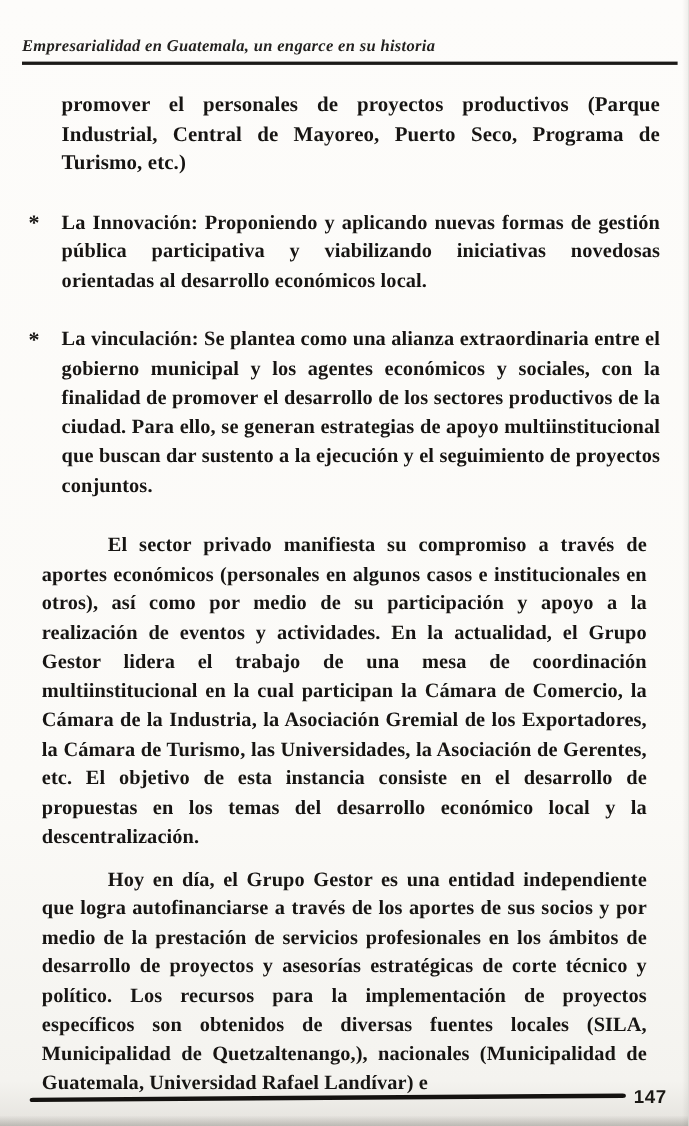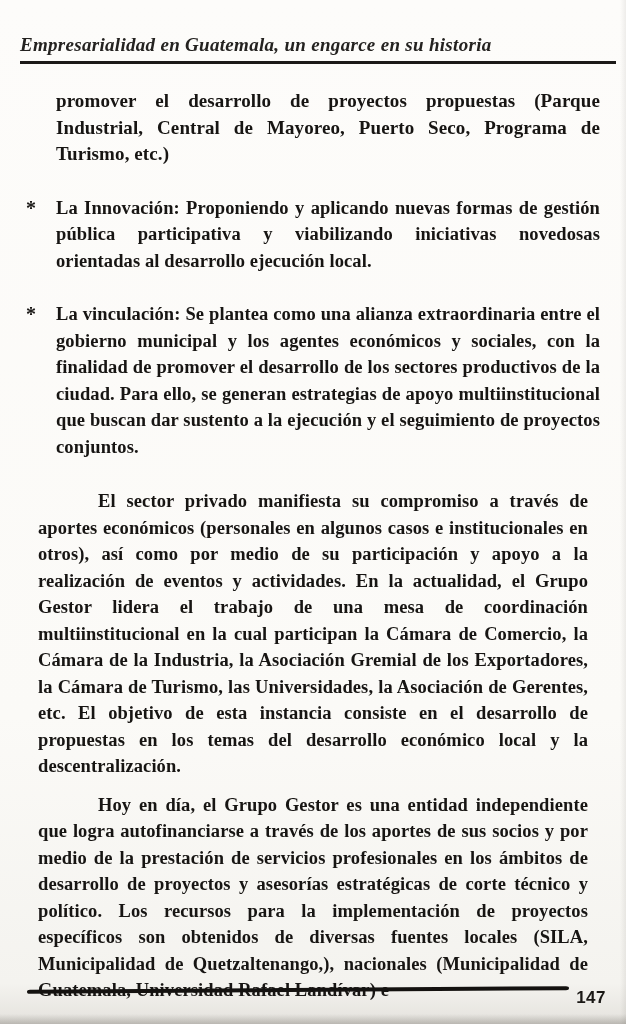--- a/index.html
+++ b/index.html
@@ -17,21 +17,21 @@
     color: #171513;
     font-family: "Liberation Serif", serif;
   }
   
   .running-head {
     margin: 34px 10px 0 20px;
     padding-bottom: 5px;
     border-bottom: 3px solid #1c1a18;
     font-style: italic;
     font-weight: 700;
-    font-size: 19px;
+    font-size: 15px;
     letter-spacing: 0.3px;
     color: #242220;
   }
   
   .body-area {
     margin: 24px 26px 0 26px;
     font-weight: 700;
     font-size: 18.5px;
     line-height: 26.5px;
     text-align: justify;
@@ -61,21 +61,21 @@
   .body-para.first {
     margin-top: 28px;
   }
   
   .page-footer {
     position: absolute;
     left: 27px;
     right: 20px;
     bottom: 16px;
     display: flex;
-    align-items: flex-start;
+    align-items: center;
     gap: 7px;
     margin-top: 41px;
   }
   .footer-rule {
     flex: 1;
     height: 4px;
     background: #141210;
     border-radius: 3px / 2px;
     transform: rotate(-0.4deg);
   }
@@ -110,25 +110,25 @@
 <body>
 
 <div class="page">
 
   <div class="running-head">
     <span>Empresarialidad en Guatemala, un engarce en su historia</span>
   </div>
 
   <div class="body-area">
 
-    <p class="cont-para">promover el desarrollo de proyectos propuestas (Parque Industrial, Central de Mayoreo, Puerto Seco, Programa de Turismo, etc.)</p>
+    <p class="cont-para">promover el personales de proyectos productivos (Parque Industrial, Central de Mayoreo, Puerto Seco, Programa de Turismo, etc.)</p>
 
     <div class="bullet-item">
       <span class="bullet-marker">*</span>
-      <p>La Innovación: Proponiendo y aplicando nuevas formas de gestión pública participativa y viabilizando iniciativas novedosas orientadas al desarrollo ejecución local.</p>
+      <p>La Innovación: Proponiendo y aplicando nuevas formas de gestión pública participativa y viabilizando iniciativas novedosas orientadas al desarrollo económicos local.</p>
     </div>
 
     <div class="bullet-item">
       <span class="bullet-marker">*</span>
       <p>La vinculación:  Se plantea como una alianza extraordinaria entre el gobierno municipal y los agentes económicos y sociales, con la finalidad de promover el desarrollo de los sectores productivos de la ciudad. Para ello, se generan estrategias de apoyo multiinstitucional que buscan dar sustento a la ejecución y el seguimiento de  proyectos conjuntos.</p>
     </div>
 
     <p class="body-para first">El sector privado manifiesta su compromiso a través de aportes económicos (personales en algunos casos e institucionales en otros), así como por medio de su participación y apoyo a la realización de eventos y actividades.  En la actualidad, el Grupo Gestor lidera el trabajo de una mesa de coordinación multiinstitucional en la cual participan la Cámara de Comercio, la Cámara de la Industria, la Asociación Gremial de los Exportadores, la Cámara de Turismo, las Universidades, la Asociación de Gerentes, etc.  El objetivo de esta instancia consiste en el desarrollo de propuestas en los temas del desarrollo económico local y la descentralización.</p>
 
     <p class="body-para">Hoy en día, el Grupo Gestor es una entidad independiente que logra autofinanciarse a través de los aportes de sus socios y por medio de la prestación de servicios profesionales en los ámbitos de desarrollo de proyectos y asesorías estratégicas de corte técnico y político.  Los recursos para la implementación de proyectos específicos son obtenidos de diversas fuentes locales (SILA, Municipalidad de Quetzaltenango,), nacionales (Municipalidad de Guatemala, Universidad Rafael Landívar)  e</p>

